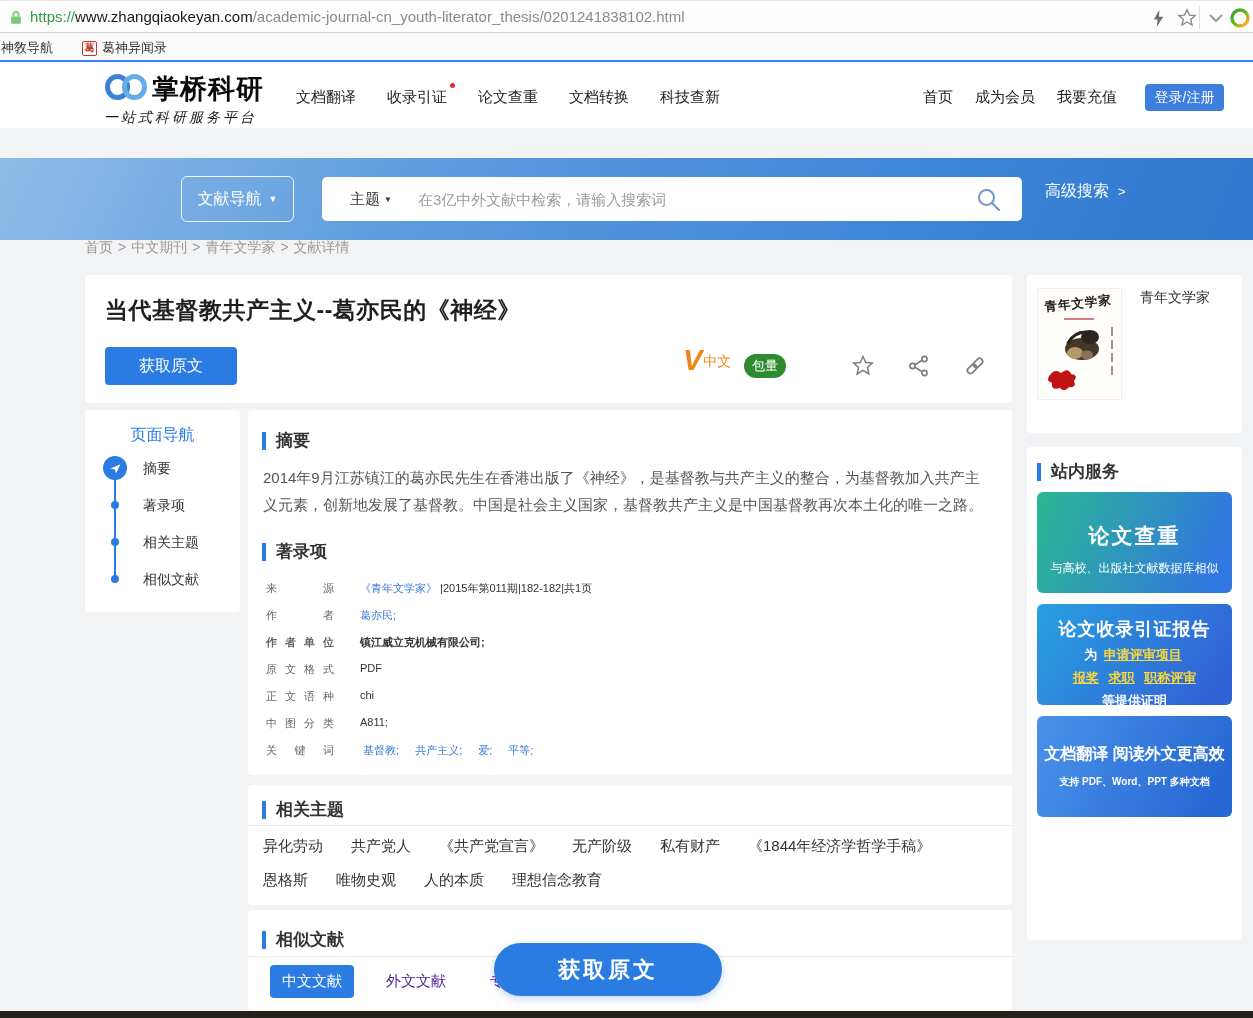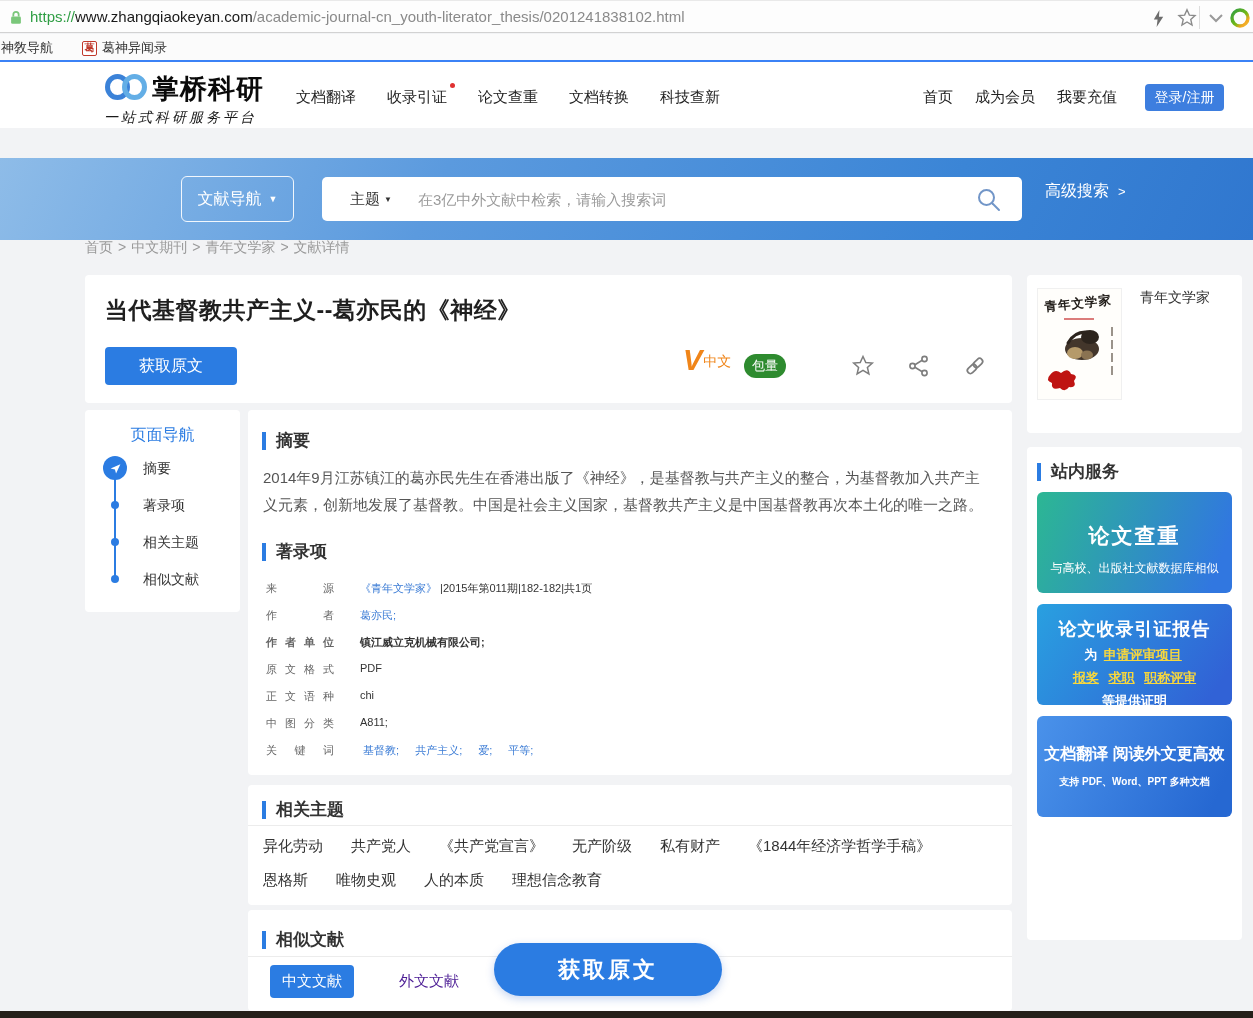--- a/index.html
+++ b/index.html
@@ -93,21 +93,21 @@
 
   
   .topics-card { left:248px; top:785px; width:764px; height:120px; }
   .topics-wrap { position:absolute; left:15px; top:52px; width:730px; display:flex; flex-wrap:wrap; column-gap:28px; row-gap:15px;
                  font-size:15px; color:#333; }
   .topics-wrap span { cursor:pointer; }
   .hr { position:absolute; left:0; top:40px; width:100%; height:1px; background:#ececec; }
 
   
   .similar-card { left:248px; top:910px; width:764px; height:101px; }
-  .tabs { position:absolute; left:22px; top:55px; display:flex; gap:33px; align-items:center; font-size:15px; }
+  .tabs { position:absolute; left:22px; top:55px; display:flex; gap:20px; align-items:center; font-size:15px; }
   .tab { color:#4c1d95; cursor:pointer; padding:7px 12px; }
   .tab.active { background:#2b7ce2; color:#fff; border-radius:4px; }
 
   
   .float-btn { position:absolute; left:494px; top:943px; width:228px; height:53px; background:#2b7ce2; border-radius:27px;
                color:#fff; font-size:22px; font-weight:bold; letter-spacing:3px; display:flex; align-items:center; justify-content:center;
                cursor:pointer; z-index:10; box-shadow:0 3px 8px rgba(30,90,200,.25); }
 
   
   .journal-card { left:1027px; top:275px; width:215px; height:158px; }

